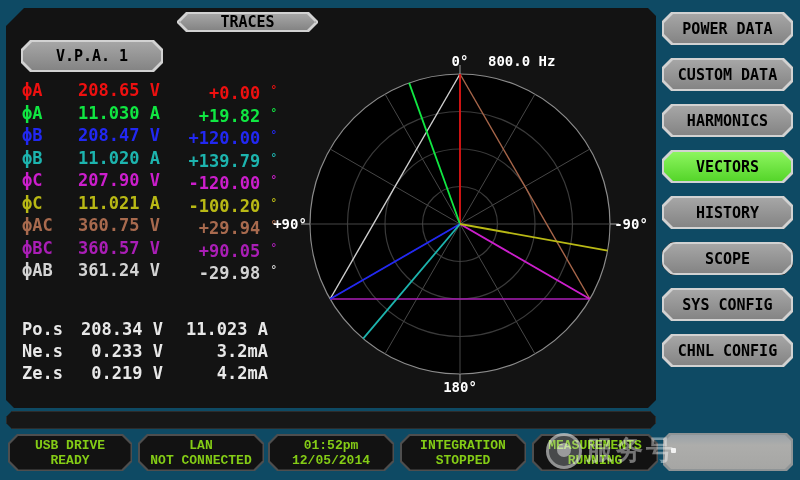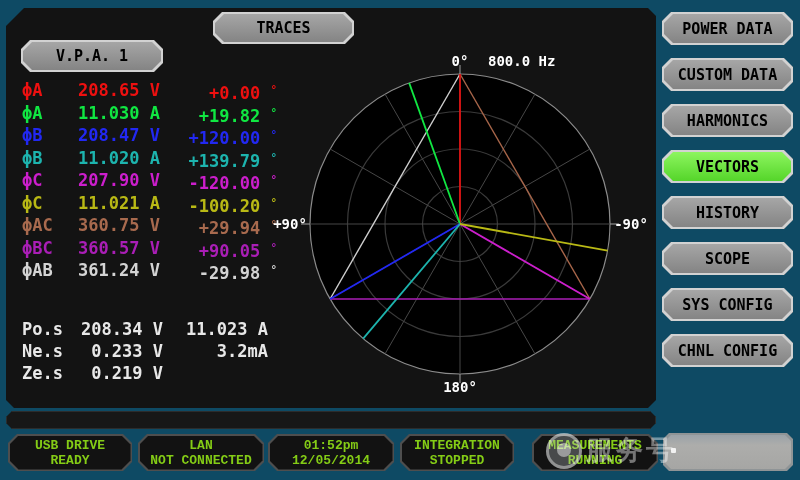--- a/index.html
+++ b/index.html
@@ -102,21 +102,21 @@
   }
 </style>
 </head>
 <body>
 
 <div id="main-panel"></div>
 
 <div class="btn-outer btn-shadow oct" style="left:21px; top:12px; width:142px; height:32px;margin-top:28px;">
   <div class="btn-inner oct">V.P.A. 1</div>
 </div>
-<div class="btn-outer btn-shadow oct" style="left:177px; top:12px; width:141px; height:32px;margin-left:36px;">
+<div class="btn-outer btn-shadow oct" style="left:177px; top:12px; width:141px; height:20px;">
   <div class="btn-inner oct">TRACES</div>
 </div>
 
 <div id="phasor-rows">
     <div class="p-row" style="color: rgb(238, 16, 16);">
       <span class="p-label">ϕA</span>
       <span class="p-value">208.65 V</span>
       <span class="p-angle">+0.00 <span class="deg">°</span></span>
     </div>
     <div class="p-row" style="color: rgb(16, 231, 66);">
@@ -168,20 +168,21 @@
       <span class="s-amp">11.023 A</span>
     </div>
     <div class="s-row">
       <span class="p-label">Ne.s</span>
       <span class="s-value">0.233 V</span>
       <span class="s-amp">3.2mA</span>
     </div>
     <div class="s-row">
       <span class="p-label">Ze.s</span>
       <span class="s-value">0.219 V</span>
+      <span class="s-amp">4.2mA</span>
     </div>
   </div>
 
 <svg id="vector-chart" width="392" height="372">
     <circle cx="192" cy="184" r="150" fill="#000000" stroke="none"></circle>
     <circle cx="192" cy="184" r="37.5" fill="none" stroke="#3a3a3a" stroke-width="1.2"></circle>
     <circle cx="192" cy="184" r="75" fill="none" stroke="#3a3a3a" stroke-width="1.2"></circle>
     <circle cx="192" cy="184" r="112.5" fill="none" stroke="#3a3a3a" stroke-width="1.2"></circle>
     <circle cx="192" cy="184" r="150" fill="none" stroke="#8c8c8c" stroke-width="1.2"></circle>
     <line x1="192" y1="184" x2="192" y2="34" stroke="#474747" stroke-width="1"></line>
@@ -225,21 +226,21 @@
     </div>
     <div class="btn-outer btn-shadow oct nav-btn-outer" style="top: 104px;">
       <div class="btn-inner oct">HARMONICS</div>
     </div>
     <div class="btn-outer btn-shadow oct nav-btn-outer" style="top: 150px;">
       <div class="btn-inner oct active">VECTORS</div>
     </div>
     <div class="btn-outer btn-shadow oct nav-btn-outer" style="top: 196px;">
       <div class="btn-inner oct">HISTORY</div>
     </div>
-    <div class="btn-outer btn-shadow oct nav-btn-outer" style="top: 242px;">
+    <div class="btn-outer btn-shadow oct nav-btn-outer" style="top: 242px; border-radius: 14px;">
       <div class="btn-inner oct">SCOPE</div>
     </div>
     <div class="btn-outer btn-shadow oct nav-btn-outer" style="top: 288px;">
       <div class="btn-inner oct">SYS CONFIG</div>
     </div>
     <div class="btn-outer btn-shadow oct nav-btn-outer" style="top: 334px;">
       <div class="btn-inner oct">CHNL CONFIG</div>
     </div>
   </div>
 
@@ -257,21 +258,21 @@
         <span>LAN</span>
         <span>NOT CONNECTED</span>
       </div>
     </div>
     <div class="status-cell oct" style="left: 268px; width: 126px;">
       <div class="status-cell-inner oct">
         <span>01:52pm</span>
         <span>12/05/2014</span>
       </div>
     </div>
-    <div class="status-cell oct" style="left: 400px; width: 114px;">
+    <div class="status-cell oct" style="left: 400px; width: 126px;">
       <div class="status-cell-inner oct">
         <span>INTEGRATION</span>
         <span>STOPPED</span>
       </div>
     </div>
     <div class="status-cell oct" style="left: 532px; width: 126px;">
       <div class="status-cell-inner oct">
         <span>MEASUREMENTS</span>
         <span>RUNNING</span>
       </div>

